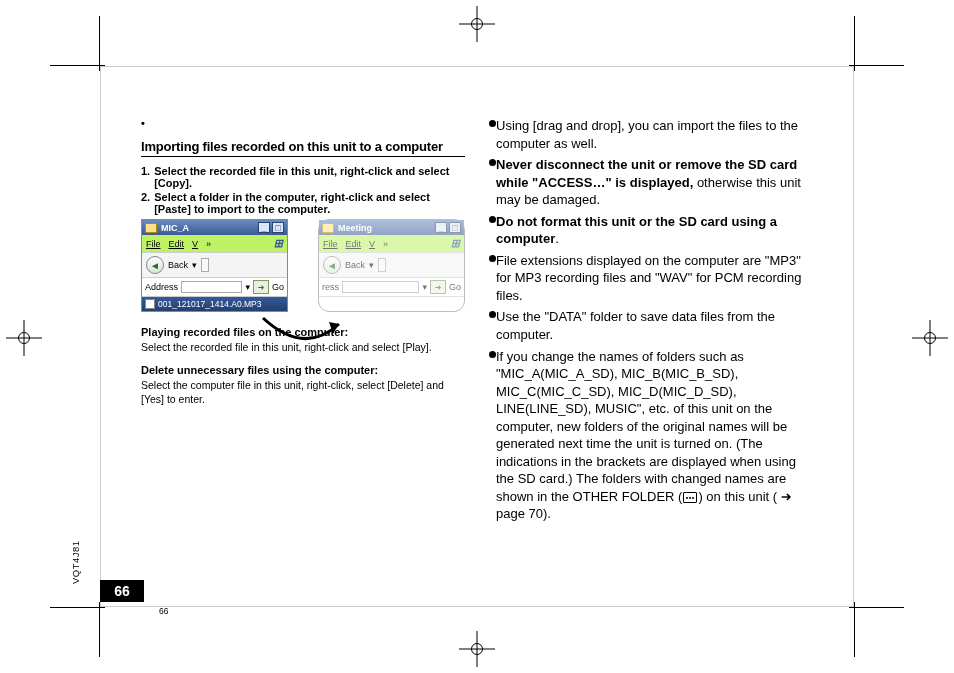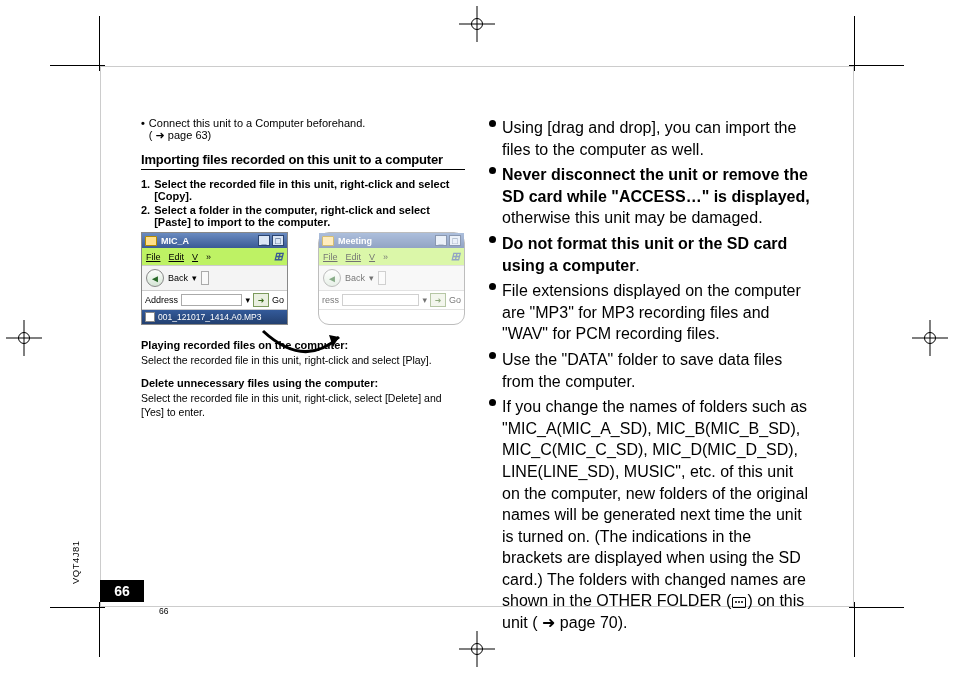--- a/index.html
+++ b/index.html
@@ -110,21 +110,21 @@
   .file-row .fi { width:10px;height:10px; background:#fff; border:1px solid #888;}
   .inactive { opacity:0.55;border-radius:11px; }
 
   
   .arrow-wrap { position:absolute; left:118px; top:95px; width:90px; height:40px; }
   .arrow-wrap svg { width:100%; height:100%; overflow:visible; }
 
   .subhead { font-weight:bold; font-size:11px; margin-top:6px; }
   .body-text { font-size:10.5px; line-height:1.35; margin-top:2px; }
 
-  .right-list .item { display:flex; gap:6px; font-size:16px; line-height:1.35; margin-bottom:4px; }
+  .right-list .item { display:flex; font-size:13px; line-height:1.35; margin-bottom:4px; }
   .right-list .dot { width:7px; height:7px; border-radius:50%; margin-top:3px; flex:0 0 7px; }
   .dot.fill { background:#000; }
   .right-list .txt { flex:1; }
   .right-list b { font-weight:bold;text-align:center; }
 
   .inline-icon {
     display:inline-flex; vertical-align:middle;
     width:14px; height:11px; border:1.3px solid #000; border-radius:1px;
     align-items:center; justify-content:center; gap:1px; margin:0 1px;
   }
@@ -171,24 +171,20 @@
 
 <div class="page">
 
 
   <div class="columns">
 
     <div class="col">
 
       <div class="note-bullet">
         <span class="mark">•</span>
-        <div>
-          <span>Connect this unit to a Computer beforehand.</span><br>
-          <span>( ➜ page 63)</span>
-        </div>
       </div>
 
       <div class="section-heading">Importing files recorded on this unit to a computer</div>
 
       <div class="steps">
         <div class="step">
           <span class="num">1.</span>
           <span>Select the recorded file in this unit, right-click and select [Copy].</span>
         </div>
         <div class="step">
@@ -276,21 +272,21 @@
             <path d="M4 4 Q 45 42 80 10" fill="none" stroke="#000" stroke-width="3"></path>
             <polygon points="80,10 70,8 74,20" fill="#000"></polygon>
           </svg>
         </div>
       </div>
 
       <div class="subhead">Playing recorded files on the computer:</div>
       <div class="body-text">Select the recorded file in this unit, right-click and select [Play].</div>
 
       <div class="subhead" style="margin-top:10px;">Delete unnecessary files using the computer:</div>
-      <div class="body-text">Select the recorded file in this unit, right-click, select [Delete] and [Yes] to enter.</div>
+      <div class="body-text">Select the computer file in this unit, right-click, select [Delete] and [Yes] to enter.</div>
     </div>
 
     <div class="col right-list">
       <div class="item">
         <div class="dot fill"></div>
         <div class="txt">Using [drag and drop], you can import the files to the computer as well.</div>
       </div>
       <div class="item">
         <div class="dot fill"></div>
         <div class="txt"><b>Never disconnect the unit or remove the SD card while "ACCESS…" is displayed,</b><span> otherwise this unit may be damaged.</span></div>

